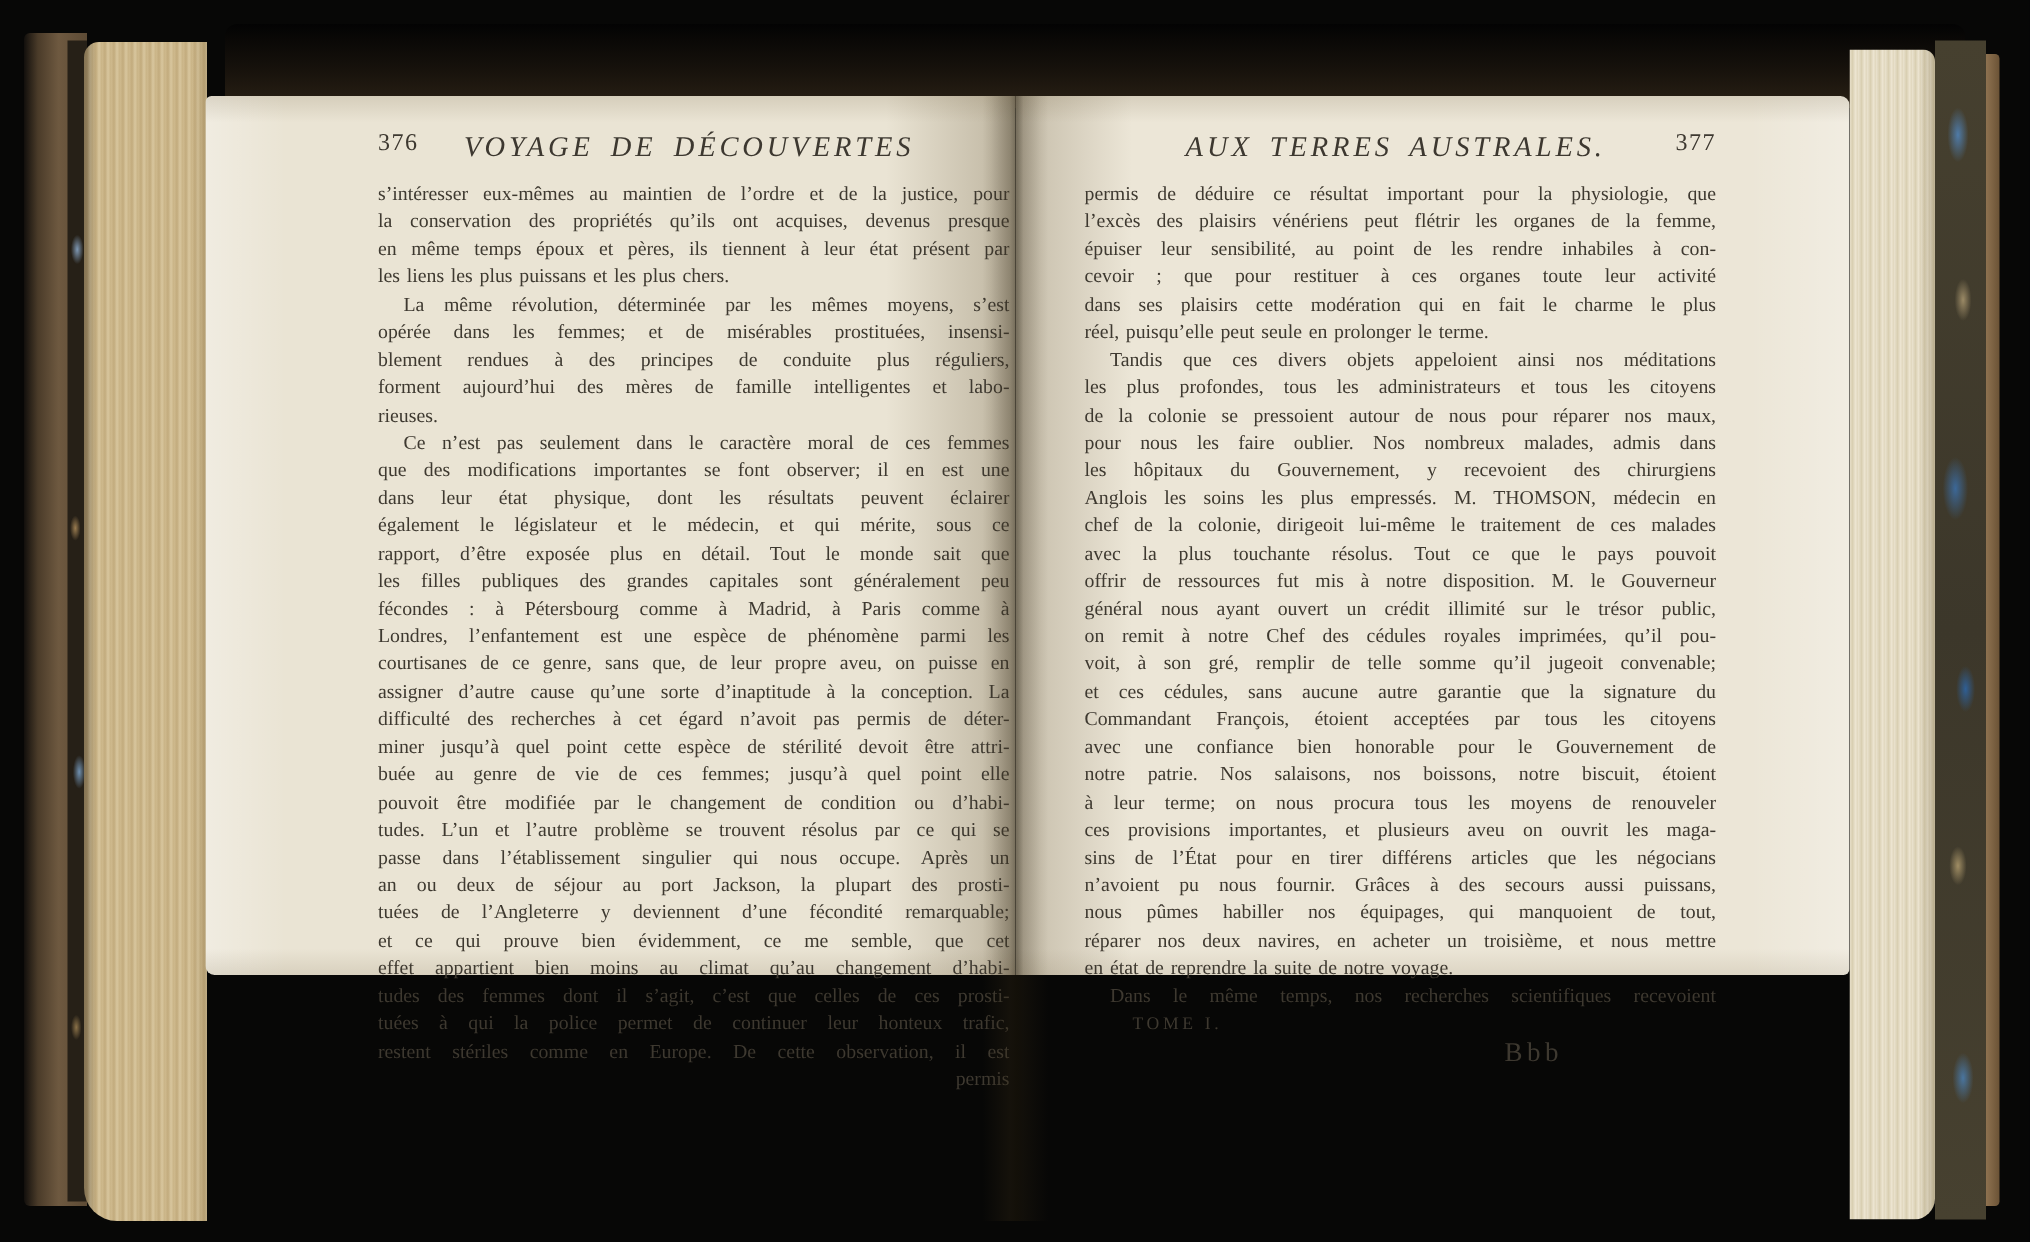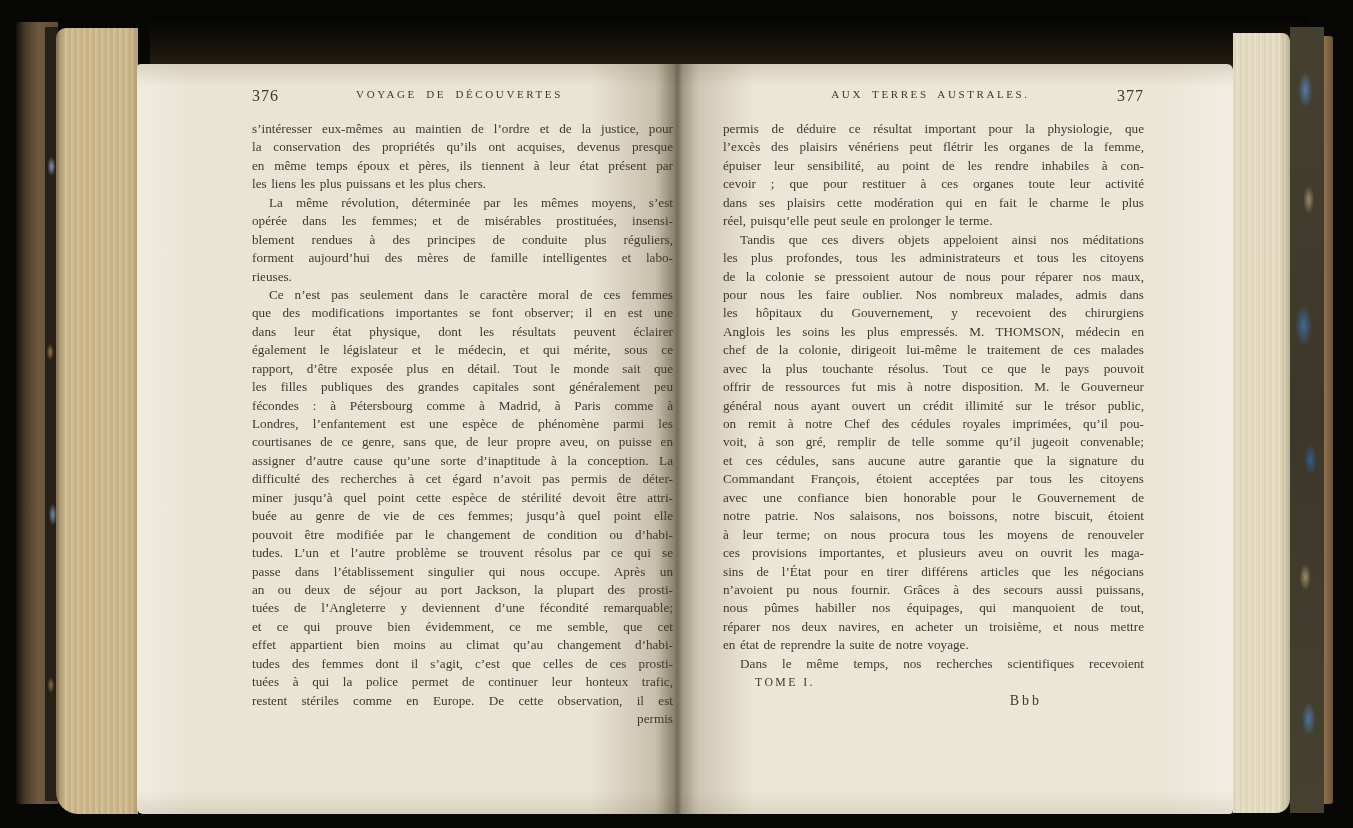--- a/index.html
+++ b/index.html
@@ -32,56 +32,56 @@
       radial-gradient(9px 22px at 60% 55%,#2f5f95 0%,rgba(0,0,0,0) 70%),
       radial-gradient(8px 18px at 45% 70%,#a08d64 0%,rgba(0,0,0,0) 72%),
       radial-gradient(10px 24px at 55% 88%,#49759f 0%,rgba(0,0,0,0) 70%),
       linear-gradient(180deg,#46402f 0%,#3c372a 50%,#474130 100%);}
   .board-right-strip{position:absolute;left:1324px;top:36px;width:9px;height:768px;border-radius:0 3px 3px 0;
     background:linear-gradient(90deg,#8e7250 0%,#6b5336 100%);}
   .top-binding{position:absolute;left:150px;top:16px;width:1160px;height:56px;border-radius:8px;
     background:linear-gradient(180deg,#030303 0%,#17120c 55%,#2a2115 100%);}
 
   
-  .page{position:absolute;top:64px;height:750px;background:#eae4d4;}
+  .page{position:absolute;top:64px;height:586px;background:#eae4d4;}
   .page-left{left:137px;width:540px;border-radius:4px 0 0 6px;
     background:
       linear-gradient(180deg,rgba(105,88,55,.16) 0%,rgba(0,0,0,0) 3%,rgba(0,0,0,0) 97%,rgba(105,88,55,.14) 100%),
       linear-gradient(90deg,rgba(255,255,255,.30) 0%,rgba(0,0,0,0) 10%,rgba(0,0,0,0) 84%,rgba(92,76,44,.26) 97%,rgba(60,48,24,.38) 100%),
       #eae4d4;}
   .page-right{left:677px;width:556px;border-radius:0 6px 4px 0;
     background:
       linear-gradient(180deg,rgba(105,88,55,.16) 0%,rgba(0,0,0,0) 3%,rgba(0,0,0,0) 97%,rgba(105,88,55,.12) 100%),
       linear-gradient(90deg,rgba(60,48,24,.34) 0%,rgba(92,76,44,.22) 3%,rgba(0,0,0,0) 14%,rgba(0,0,0,0) 88%,rgba(255,255,255,.28) 100%),
       #ece6d7;}
   .gutter-shadow{position:absolute;left:655px;top:64px;width:44px;height:750px;pointer-events:none;
     background:linear-gradient(90deg,rgba(0,0,0,0) 0%,rgba(58,46,24,.28) 42%,rgba(36,28,12,.42) 52%,rgba(58,46,24,.20) 62%,rgba(0,0,0,0) 100%);}
 
   
   .pagehead{position:relative;height:24px;margin-bottom:8px;color:#3d3830;}
-  .runhead{position:absolute;left:0;right:6px;text-align:center;font-size:11px;letter-spacing:2.6px;word-spacing:4px;white-space:nowrap;}
+  .runhead{position:absolute;left:0;right:6px;text-align:center;font-size:19px;letter-spacing:2.6px;word-spacing:4px;white-space:nowrap;font-style:italic;}
   .pgnum{position:absolute;top:-1px;font-size:16px;letter-spacing:1px;}
   .pgnum.posleft{left:0;}
   .pgnum.posright{right:0;}
 
   .textcol{position:absolute;width:421px;color:#3e3930;}
   .textcol-left{left:115px;top:24px;}
   .textcol-right{left:46px;top:24px;}
 
   .tline{font-size:13.2px;line-height:18.45px;height:18.45px;white-space:nowrap;
          text-align:justify;text-align-last:justify;word-spacing:1.2px;
          overflow:hidden;}
   .tline.lastline{text-align-last:left;}
   .tline.indent{text-indent:17px;}
 
   .catchword{font-size:13.2px;line-height:18.45px;text-align:right;color:#3e3930;}
 
   .pagefoot{display:flex;font-size:13px;line-height:18.45px;color:#3e3930;align-items:baseline;flex-direction:column;}
   .tome{margin-left:32px;font-size:11.8px;letter-spacing:2.4px;}
-  .signature{margin-left:auto;margin-right:102px;font-size:14px;letter-spacing:3px;}
+  .signature{margin-left:auto;margin-right:102px;font-size:18px;letter-spacing:3px;}
 </style>
 </head>
 <body>
 
 <div class="stage">
 
   <div class="top-binding"></div>
   <div class="board-left"></div>
   <div class="marble-sliver-left"></div>
   <div class="edge-left"></div>

